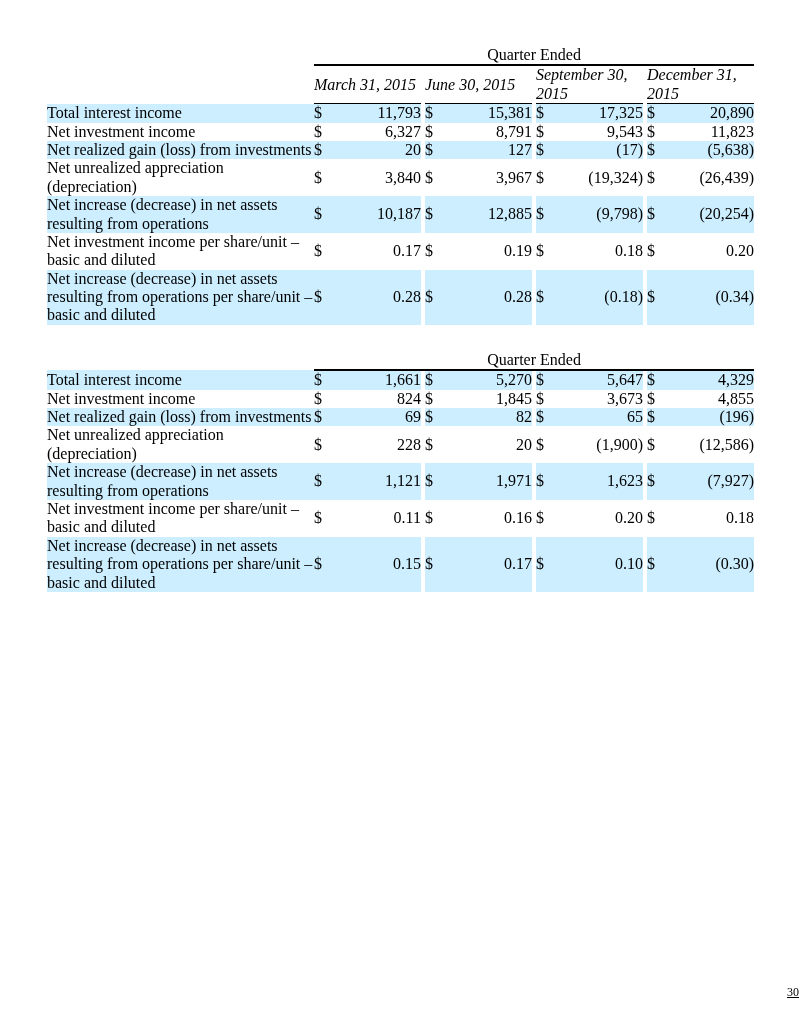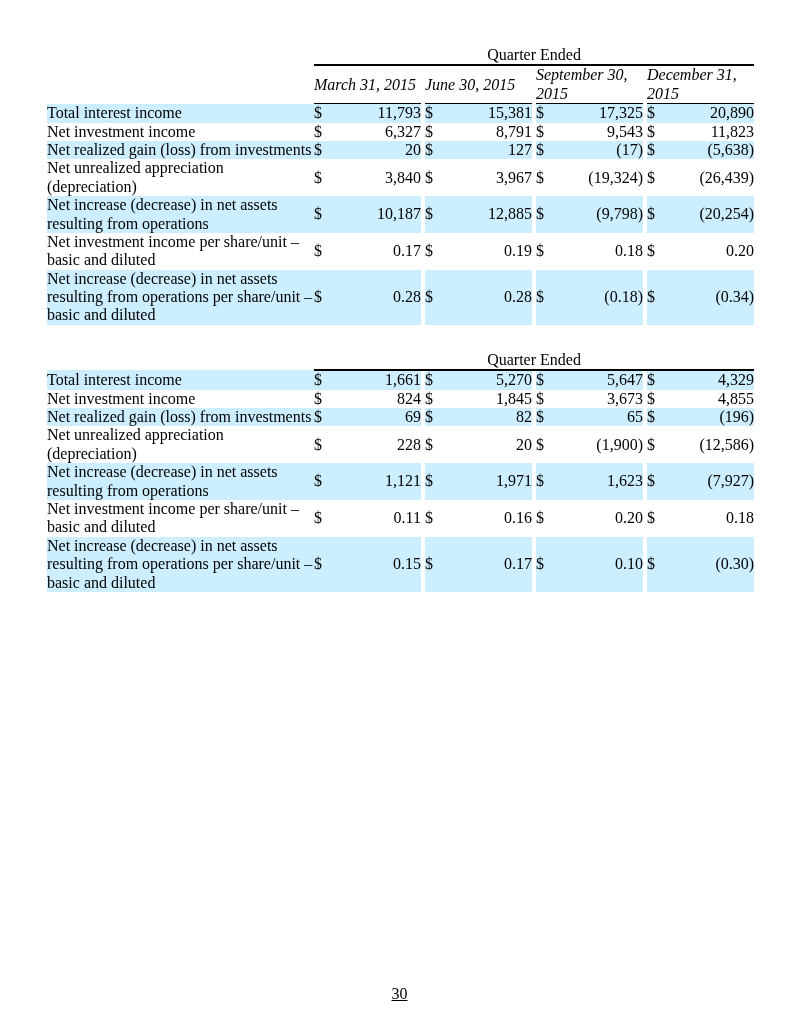--- a/index.html
+++ b/index.html
@@ -54,22 +54,22 @@
   td.lbl  { text-align: left;  padding: 1.5px 2px 1.5px 3px; margin-left: 47px; }
   td.usd  { text-align: left;  padding: 1.5px 0 1.5px 5px; }
   td.val  { text-align: right; padding: 1.5px 4px 1.5px 0; }
   td.gutter { padding: 0; }
   tr.hl td.lbl, tr.hl td.usd, tr.hl td.val { background: var(--row-highlight, #cceeff); }
   .footer {
     position: absolute;
     top: 985px;
     left: 0;
     width: 100%;
-    text-align: center;
-    font-size: 16px;
+    text-align: right;
+    font-size: 12px;
     text-decoration: underline;
   }
 </style>
 </head>
 <body style="--row-highlight: #cceeff;">
 
 <div class="page">
   <table class="fin">
       <colgroup>
         <col style="width: 267px;">

